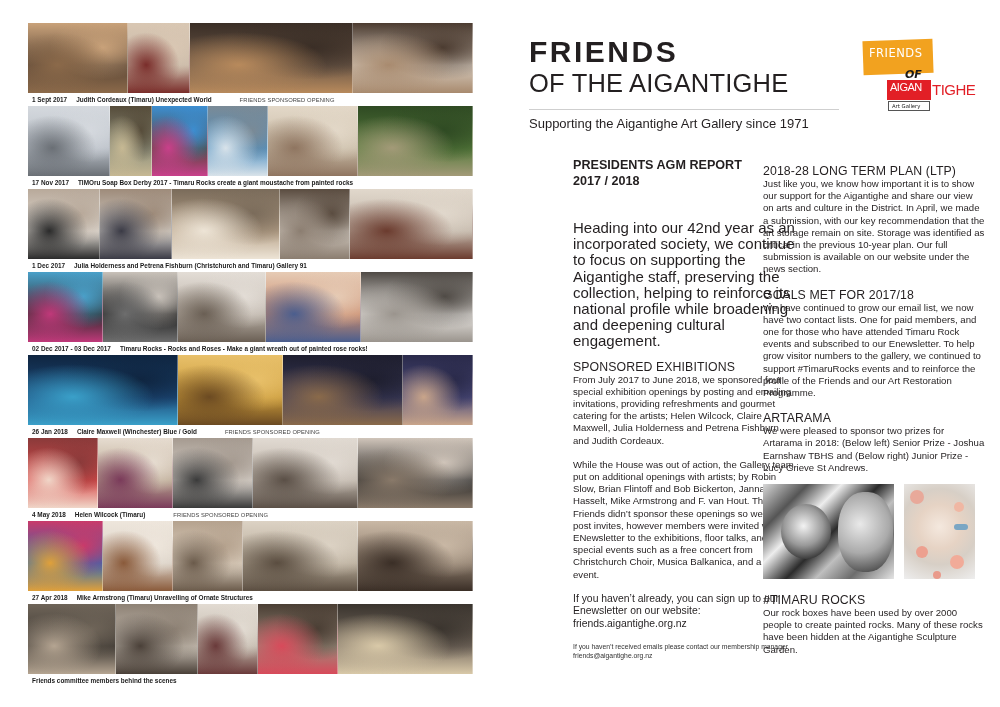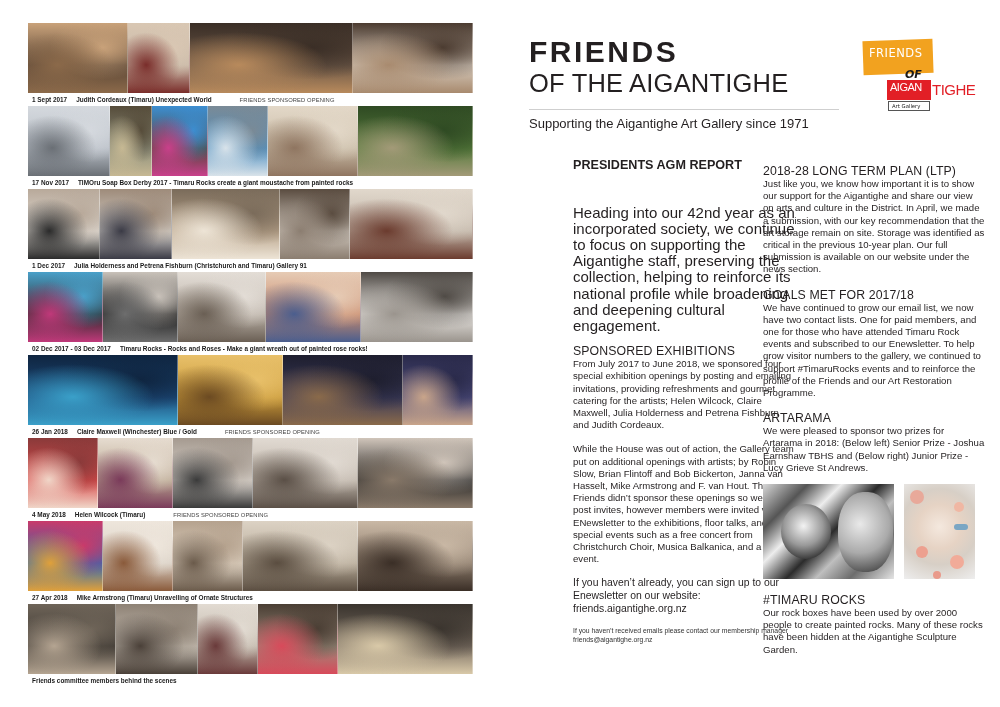--- a/index.html
+++ b/index.html
@@ -173,20 +173,21 @@
     <div class="logo-of">OF</div>
     <div class="logo-red"></div>
     <div class="logo-aigantighe">AIGAN</div>
     <div class="logo-ighe">TIGHE</div>
     <div class="logo-artgal">Art Gallery</div>
   </div>
 
   <div class="col col1">
     <div class="report-title">
       <div>PRESIDENTS AGM REPORT</div>
+      <div>2017 / 2018</div>
     </div>
     <div class="lead">Heading into our 42nd year as an incorporated society, we continue to focus on supporting the Aigantighe staff, preserving the collection, helping to reinforce its national profile while broadening and deepening cultural engagement.</div>
     <div style="height:10px"></div>
     <div class="h">SPONSORED EXHIBITIONS</div>
     <div class="p">From July 2017 to June 2018, we sponsored four special exhibition openings by posting and emailing invitations, providing refreshments and gourmet catering for the artists; Helen Wilcock, Claire Maxwell, Julia Holderness and Petrena Fishburn and Judith Cordeaux.</div>
     <div class="gap"></div>
     <div class="p">While the House was out of action, the Gallery team put on additional openings with artists; by Robin Slow, Brian Flintoff and Bob Bickerton, Janna van Hasselt, Mike Armstrong and F. van Hout. The Friends didn’t sponsor these openings so we didn’t post invites, however members were invited via our ENewsletter to the exhibitions, floor talks, and other special events such as a free concert from Christchurch Choir, Musica Balkanica, and a poetry event.</div>
     <div class="gap"></div>
     <div class="p" style="font-size:10.4px; line-height:12.6px;">If you haven’t already, you can sign up to our Enewsletter on our website: friends.aigantighe.org.nz</div>
     <div style="height:11px"></div>

